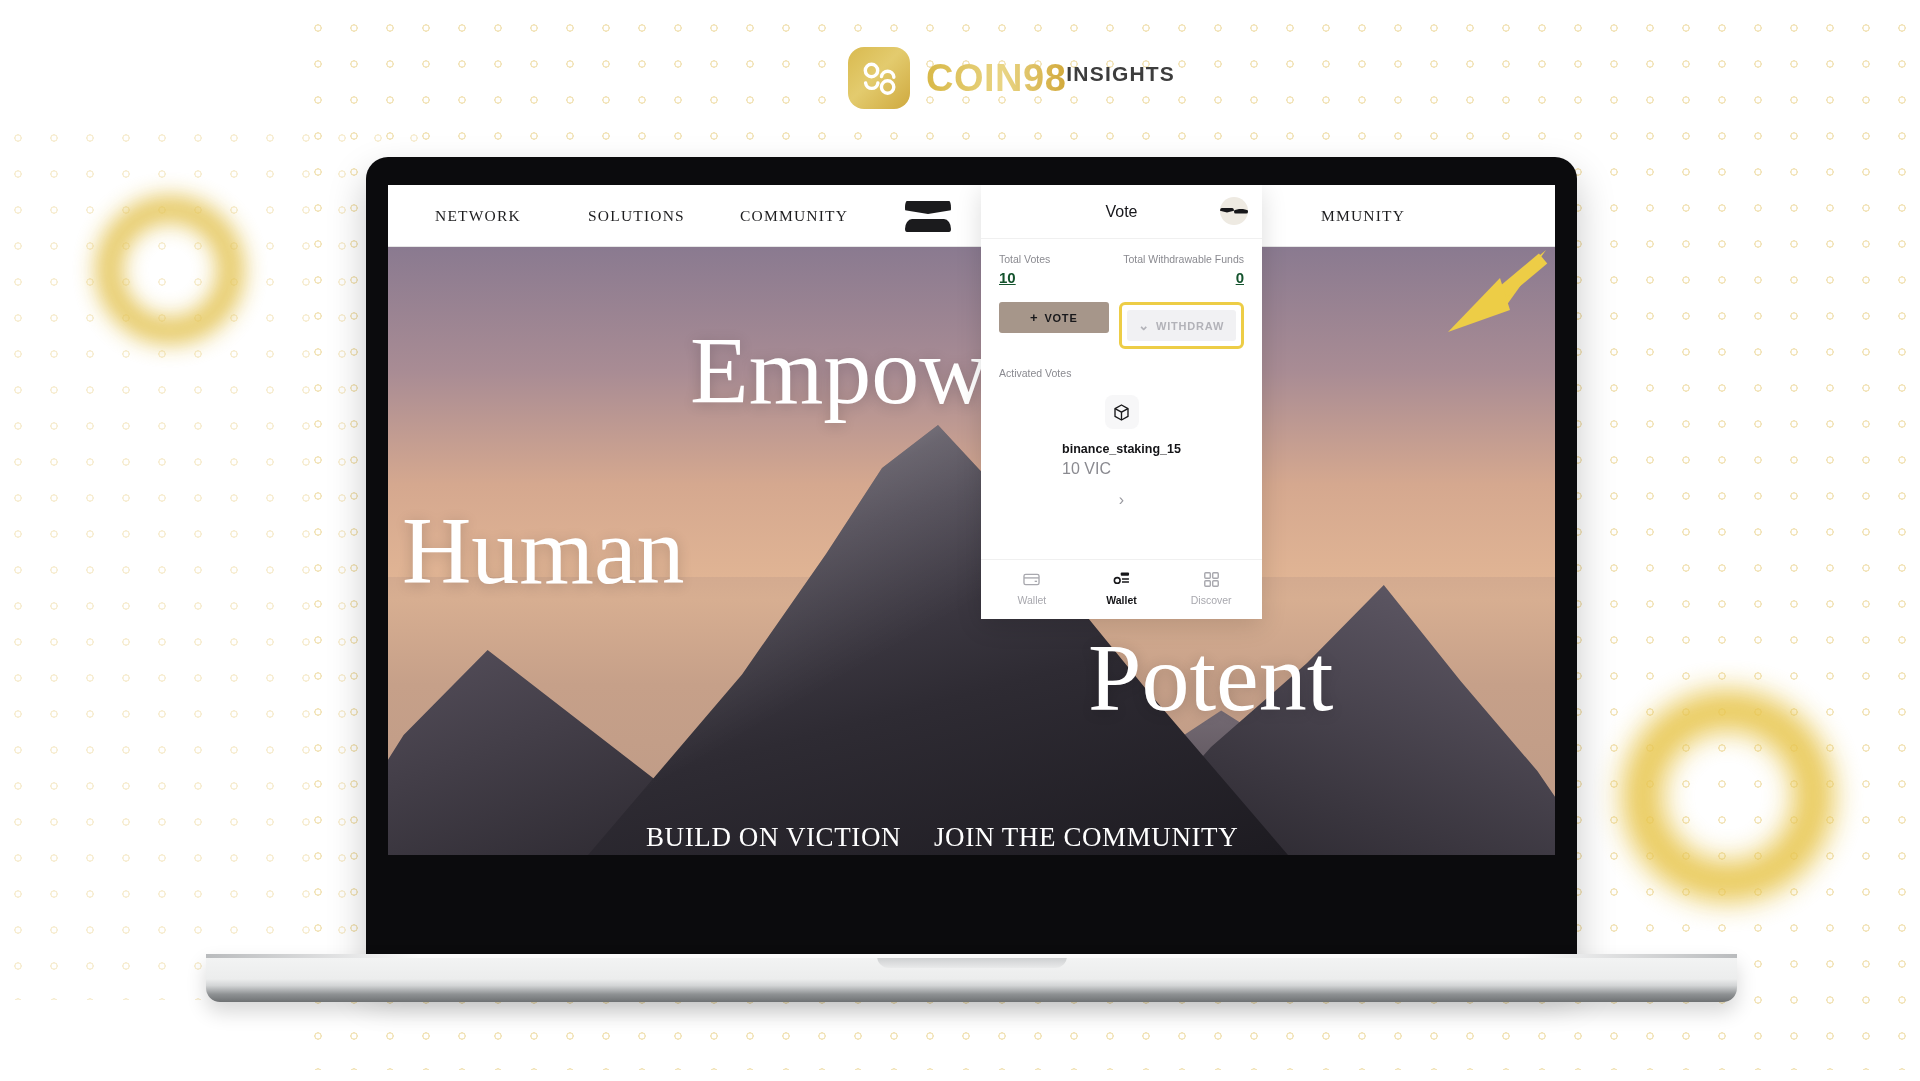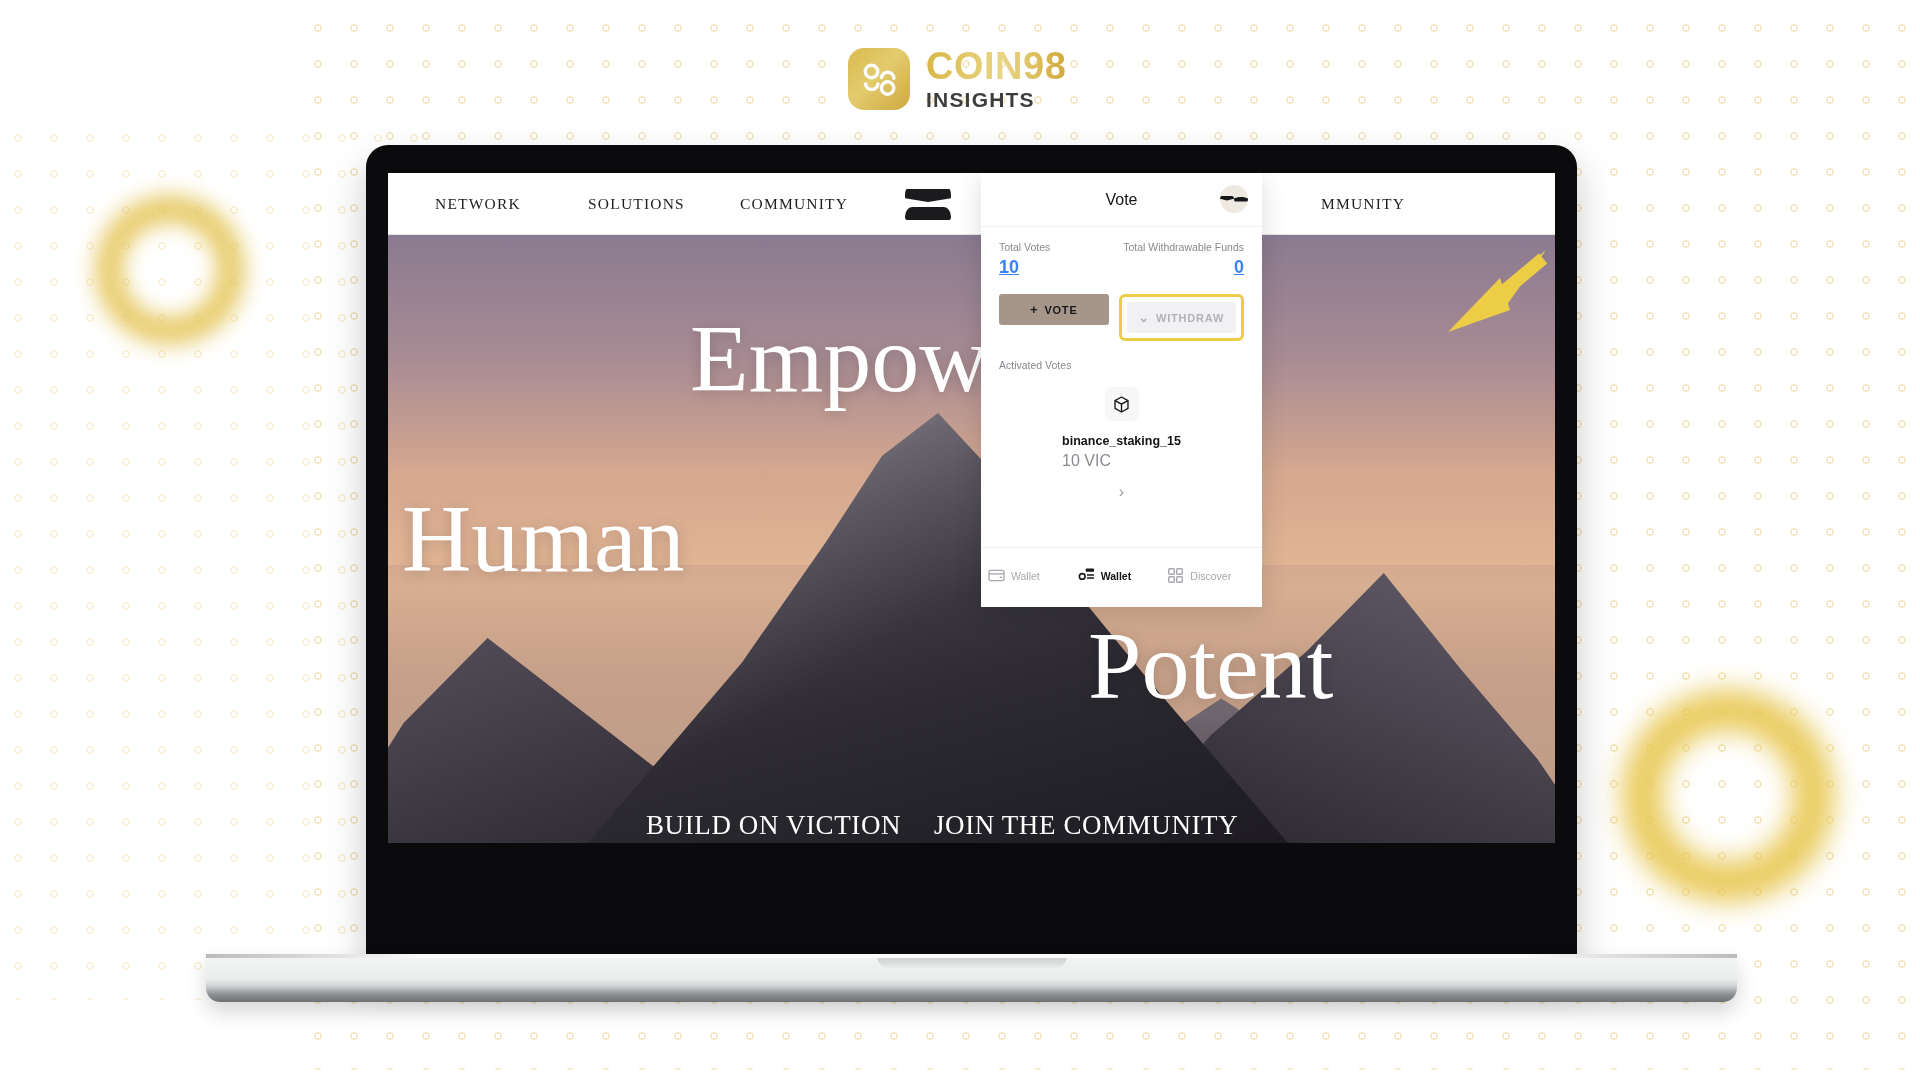--- a/index.html
+++ b/index.html
@@ -52,37 +52,37 @@
     left: 848px; top: 47px;
     display: flex; align-items: center; gap: 16px;
     z-index: 6;
   }
   .brand-mark {
     width: 62px; height: 62px; border-radius: 16px;
     background: linear-gradient(135deg, #d9ba4f 0%, #e3cb6e 45%, #cfa93f 100%);
     display: flex; align-items: center; justify-content: center;
   }
   .brand-mark svg { display: block; }
-  .brand-text { display: flex; flex-direction: column; line-height: 1; }
+  .brand-text { display: flex; flex-direction: row; line-height: 1; }
   .brand-title {
     font-size: 38px; font-weight: 700; letter-spacing: .5px;
     background: linear-gradient(90deg, #d8b847 0%, #e9d585 55%, #d2a93b 100%);
     -webkit-background-clip: text; background-clip: text; color: transparent;
     font-family: "Liberation Sans", sans-serif;
   }
   .brand-sub {
     font-size: 21px; font-weight: 700; color: #3d3d3d; letter-spacing: 1.2px;
     margin-top: 4px;
   }
 
   
   .laptop { position: absolute; left: 366px; top: 141px; width: 1211px; height: 830px; z-index: 4; }
 
   .laptop-lid {
-    position: absolute; left: 0; top: 4px;
+    position: absolute; left: 0; top: 16px;
     width: 1211px; height: 820px;
     background: #0b0b0d;
     border-radius: 22px 22px 10px 10px;
     box-shadow: 0 18px 38px rgba(0,0,0,.22);
   }
   .laptop-screen {
     position: absolute; left: 22px; top: 28px;
     width: 1167px; height: 670px;
     background: #ffffff;
     overflow: hidden;
@@ -222,21 +222,21 @@
   .wallet-avatar i {
     display:block; width: 17px; height: 5px; background:#17171a; border-radius: 2px/3px;
   }
   .wallet-avatar i:first-child { clip-path: polygon(0 0,100% 0,100% 66%,50% 100%,0 66%); margin-bottom:2px;}
   .wallet-avatar i:last-child  { clip-path: polygon(0 34%,50% 0,100% 34%,100% 100%,0 100%); }
 
   .wallet-body { flex: 1; padding: 14px 18px 0; position: relative; }
 
   .stats { display: flex; justify-content: space-between; }
   .stat-label { font-size: 10.5px; color: #8a8a90; margin-bottom: 4px; }
-  .stat-value { font-size: 18px; font-weight: 700; color: #3b82f6; text-decoration: underline; }
+  .stat-value { font-size: 15px; font-weight: 700; color: #14532d; text-decoration: underline; }
   .stat.right { text-align: right; }
 
   .btn-row { display: flex; gap: 10px; margin-top: 16px; }
   .btn {
     flex: 1; height: 31px; border: none; border-radius: 3px;
     display: flex; align-items: center; justify-content: center; gap: 6px;
     font-size: 11px; font-weight: 700; letter-spacing: .8px; cursor: pointer;
   }
   .btn.vote { background: #a6968a; color: #18181b; }
   .btn.withdraw { background: #f1f1f3; color: #b2b2b8; cursor: default; }
@@ -262,21 +262,21 @@
   .vote-meta { flex: 1; line-height: 1.35; }
   .vote-name { font-size: 12.5px; font-weight: 700; color: #141417; }
   .vote-amt { font-size: 16px; color: #8a8a90; }
   .chev-right { color: #9a9aa0; font-size: 16px; }
 
   .wallet-foot {
     height: 60px; border-top: 1px solid #f0f0f0;
     display: flex; align-items: center; padding: 0 6px 4px;
   }
   .tab {
-    flex: 1; display: flex; flex-direction: row; align-items: center; gap: 5px;
+    flex: 1; display: flex; flex-direction: column; align-items: center; gap: 5px;
     cursor: pointer;
   }
   .tab-label { font-size: 10.5px; color: #a8a8ae; }
   .tab.active .tab-label { color: #141417; font-weight: 700; }
   .tab svg { display: block; }
 
   
   .arrow { position: absolute; left: 1440px; top: 244px; z-index: 12; pointer-events: none; }
 </style>
 </head>

